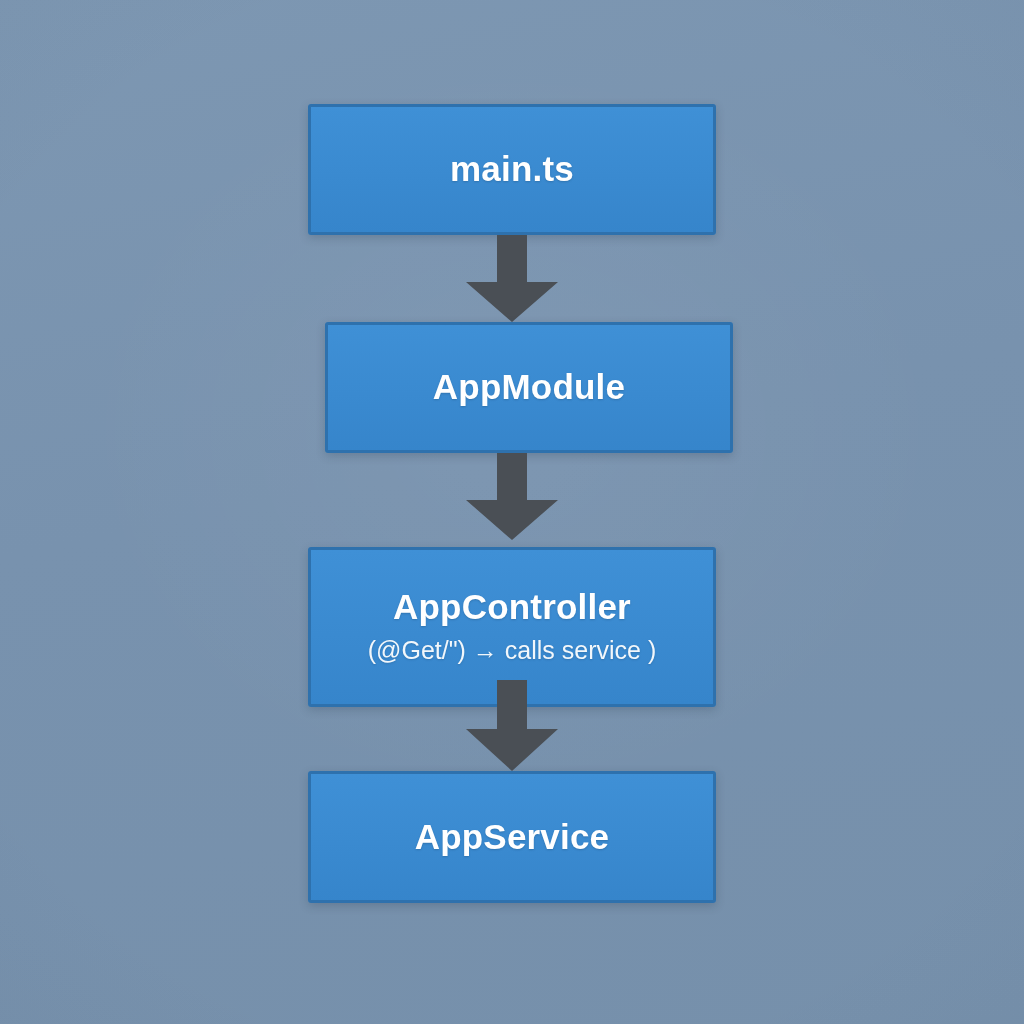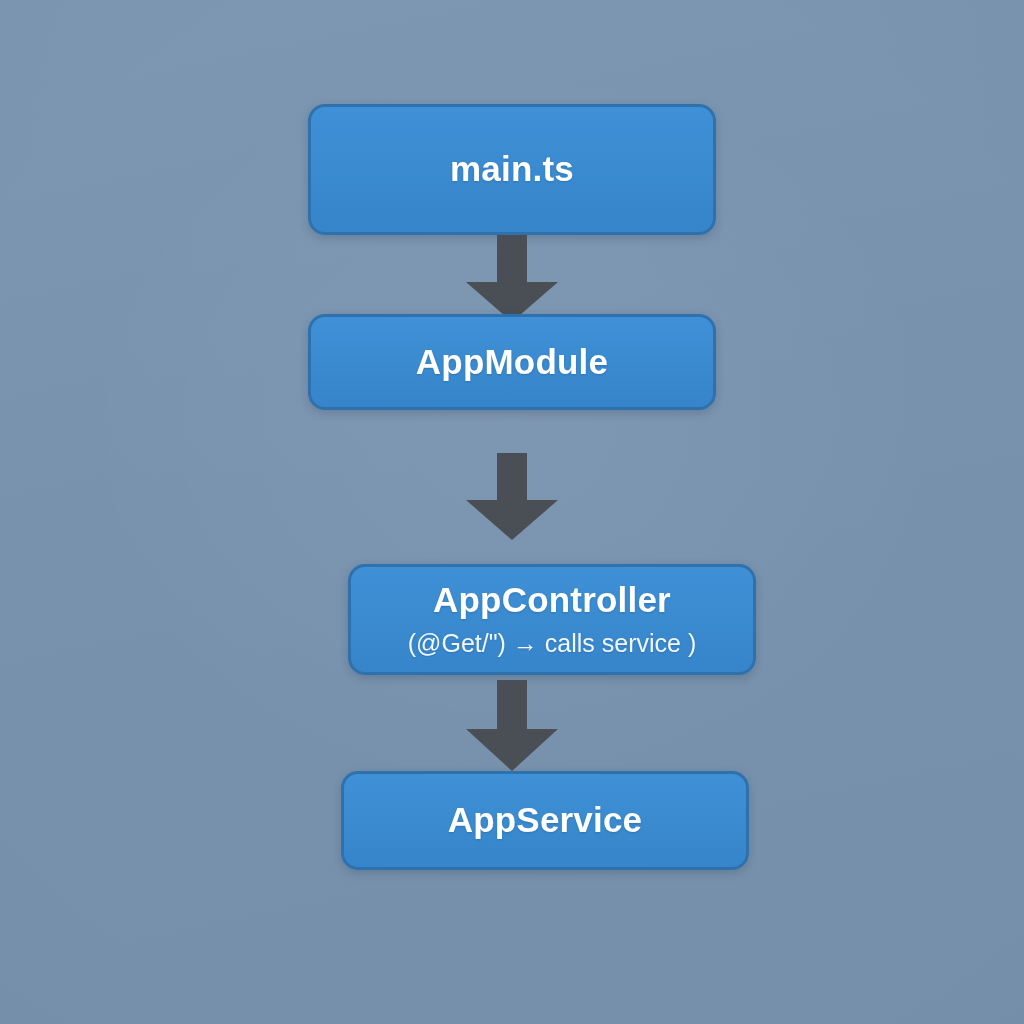--- a/index.html
+++ b/index.html
@@ -35,21 +35,21 @@
     height: 800px;
   }
 
   .node {
     position: absolute;
     left: 0;
     width: 408px;
     box-sizing: border-box;
     background: linear-gradient(180deg, #3f90d6 0%, #3a8ad0 55%, #3685cb 100%);
     border: 3px solid #2e71ad;
-    border-radius: 17px;
+    border-radius: 3px;
     display: flex;
     flex-direction: column;
     align-items: center;
     justify-content: center;
     box-shadow: 0 3px 10px rgba(30,48,68,0.22);
     filter: blur(0.35px);
   }
 
   .node-title {
     font-size: 35px;
@@ -74,25 +74,25 @@
   
   .arrow {
     position: absolute;
     width: 92px;
     left: 158px;
   }
   .arrow svg { display: block; width: 100%; height: 100%; filter: blur(0.3px); }
 
   #n0 { top: 0px;   height: 131px; }
   #a0 { top: 131px; height: 87px;  }
-  #n1 { top: 210px; height: 96px; }
+  #n1 { top: 218px; height: 131px; margin-left: 17px; }
   #a1 { top: 349px; height: 87px;  }
-  #n2 { top: 460px; height: 111px; margin-left: 40px; }
+  #n2 { top: 443px; height: 160px; }
   #a2 { top: 576px; height: 91px;  }
-  #n3 { top: 667px; height: 99px; margin-left: 33px; }
+  #n3 { top: 667px; height: 132px; }
 </style>
 </head>
 <body>
 
 <div id="canvas"></div>
 
 <div id="flow">
 
   <div class="node" id="n0">
     <div class="node-title">main.ts</div>

